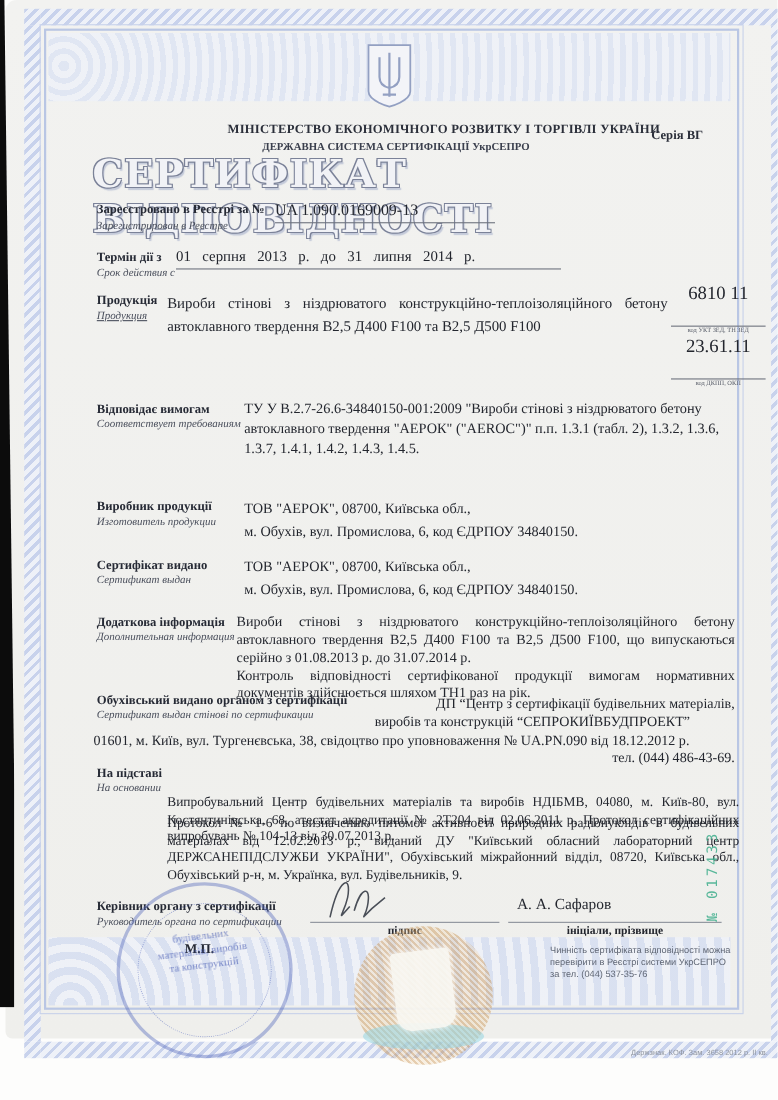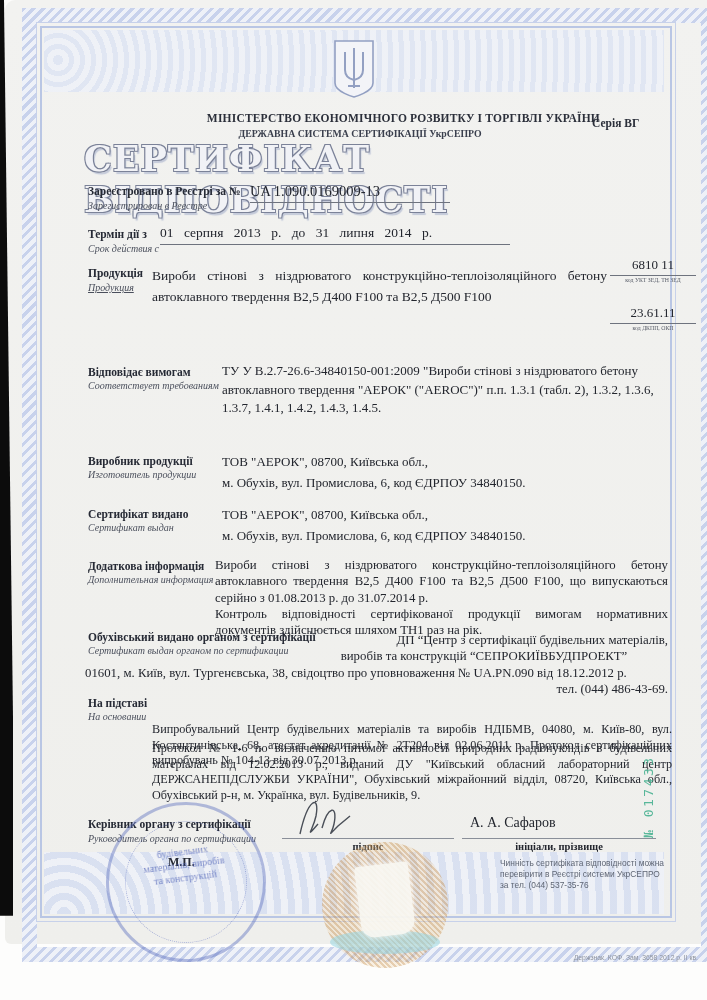--- a/index.html
+++ b/index.html
@@ -36,21 +36,21 @@
   .val    { position:absolute; font-size:13px; color:#23262e; }
   .just   { text-align:justify; }
   .prewrap{ white-space:pre-line; }
   .uline  { border-bottom:1px solid #6e737e; }
 
   .reg-val { left:250px; top:183px; width:200px; font-size:14.5px; padding-bottom:2px; }
   .term-val{ left:160px; top:225px; width:350px; font-size:13.5px; word-spacing:7px; padding-bottom:3px; }
 
   .prod-text { left:152px; top:265px; width:455px; font-size:13.5px; line-height:21px; }
   .code-box { position:absolute; width:86px; text-align:center; }
-  .code-val { font-size:13px; border-bottom:1px solid #6e737e; padding-bottom:2px; }
+  .code-val { font-size:17px; border-bottom:1px solid #6e737e; padding-bottom:19px; }
   .code-cap { font-size:5.8px; color:#555a66; padding-top:1px; }
 
   .comp-text { left:222px; top:362px; width:442px; font-size:13px; line-height:18.5px; }
   .manu-text { left:222px; top:452px; width:420px; font-size:13px; line-height:20.5px; }
   .cert-text { left:222px; top:505px; width:420px; font-size:13px; line-height:20.5px; }
 
   .add-text  { left:215px; top:557px; width:453px; font-size:12.8px; line-height:16.4px; }
   .add-text2 { left:215px; top:606px; width:453px; font-size:12.8px; line-height:16.4px; }
 
   .org1 { left:300px; top:633px; width:368px; text-align:right; font-size:12.8px; }
@@ -150,21 +150,21 @@
   <div class="lbl-ru" style="left:88px;top:522px;">Сертификат выдан</div>
   <div class="val prewrap cert-text">ТОВ "АЕРОК", 08700, Київська обл.,
 м. Обухів, вул. Промислова, 6, код ЄДРПОУ 34840150.</div>
 
   <div class="lbl" style="left:88px;top:560px;">Додаткова інформація</div>
   <div class="lbl-ru" style="left:88px;top:574px;">Дополнительная информация</div>
   <div class="val just add-text">Вироби стінові з ніздрюватого конструкційно-теплоізоляційного бетону автоклавного твердення В2,5 Д400 F100 та В2,5 Д500 F100, що випускаються серійно з 01.08.2013 р. до 31.07.2014 р.</div>
   <div class="val just add-text2">Контроль відповідності сертифікованої продукції вимогам нормативних документів здійснюється шляхом ТН1 раз на рік.</div>
 
   <div class="lbl" style="left:88px;top:631px;">Обухівський видано органом з сертифікації</div>
-  <div class="lbl-ru" style="left:88px;top:645px;">Сертификат выдан органом по сертификации</div>
+  <div class="lbl-ru" style="left:88px;top:645px;">Сертификат выдан стінові по сертификации</div>
   <div class="val org1">ДП “Центр з сертифікації будівельних матеріалів,</div>
   <div class="val org2">виробів та конструкцій “СЕПРОКИЇВБУДПРОЕКТ”</div>
   <div class="val org-addr">01601, м. Київ, вул. Тургенєвська, 38, свідоцтво про уповноваження № UA.PN.090 від 18.12.2012 р.</div>
   <div class="val org-tel">тел. (044) 486-43-69.</div>
 
   <div class="lbl" style="left:88px;top:697px;">На підставі</div>
   <div class="lbl-ru" style="left:88px;top:711px;">На основании</div>
   <div class="val just basis-text">Випробувальний Центр будівельних матеріалів та виробів НДІБМВ, 04080, м. Київ-80, вул. Костянтинівська, 68, атестат акредитації № 2Т204 від 02.06.2011 р. Протокол сертифікаційних випробувань № 104-13 від 30.07.2013 р.</div>
   <div class="val just basis-text2">Протокол № 1-6 по визначенню питомої активності природних радіонуклідів в будівельних матеріалах від 12.02.2013 р., виданий ДУ "Київський обласний лабораторний центр ДЕРЖСАНЕПІДСЛУЖБИ УКРАЇНИ", Обухівський міжрайонний відділ, 08720, Київська обл., Обухівський р-н, м. Українка, вул. Будівельників, 9.</div>
 

